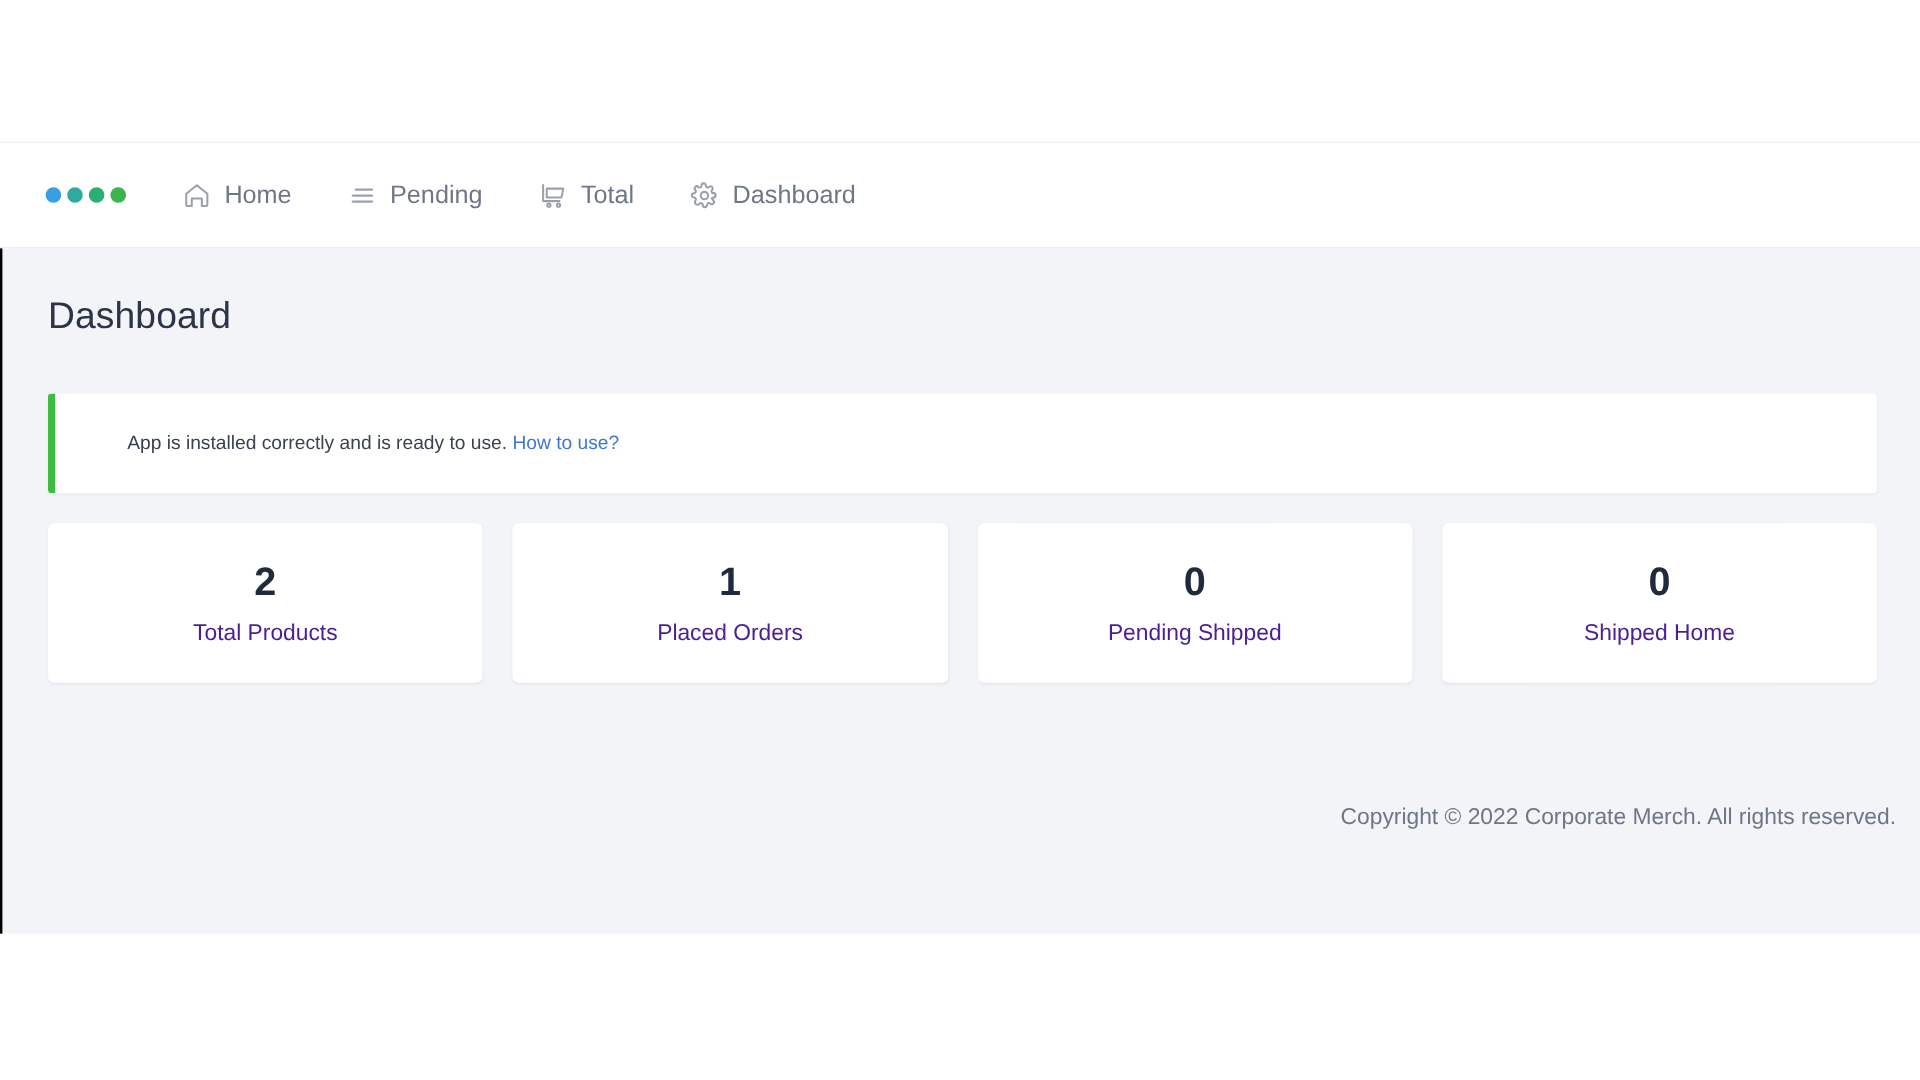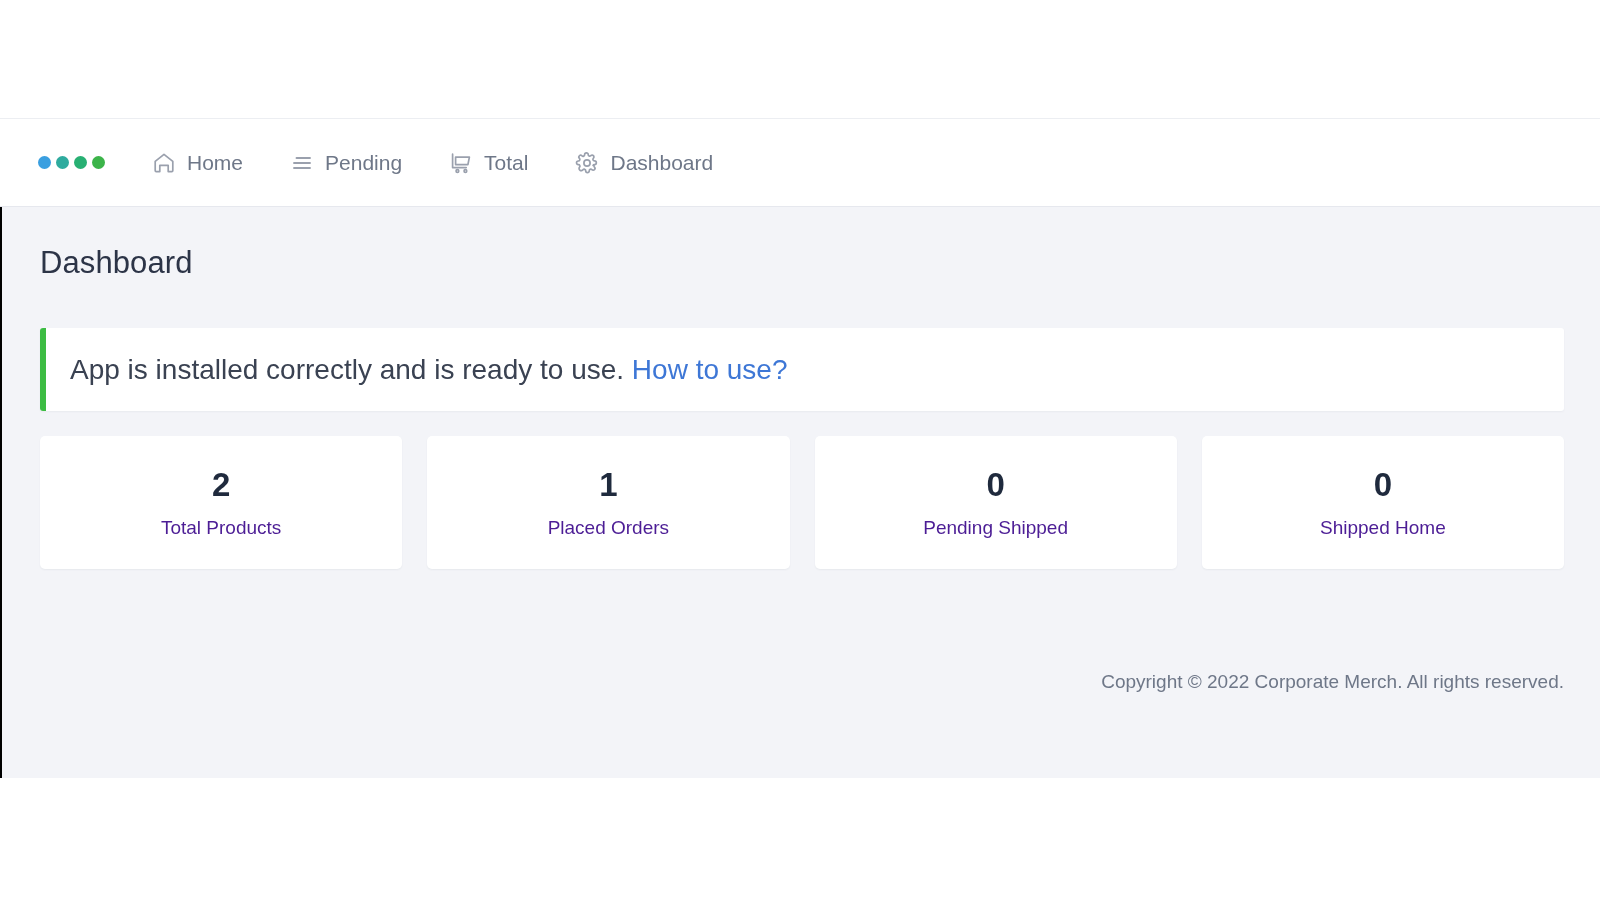--- a/index.html
+++ b/index.html
@@ -131,23 +131,24 @@
     overflow: hidden;
   }
   .alert-accent {
     width: 6px;
     height: 100%;
     background: #3cbc43;
     flex: 0 0 auto;
   }
   .alert-body {
     padding-left: 24px;
-    font-size: 28px;
+    font-size: 16px;
     color: #3a4252;
     line-height: 1;
+    margin-left: 36px;
   }
   .alert-link {
     color: #3e77d6;
     text-decoration: none;
     cursor: pointer;
   }
 
   
   .cards {
     position: absolute;
@@ -179,21 +180,21 @@
   .stat-label {
     font-size: 19px;
     color: #4c1d95;
     line-height: 1;
   }
 
   
   .footer {
     position: absolute;
     top: 465px;
-    left: 0;
+    left: 16px;
     width: 1562px;
     text-align: right;
     font-size: 19px;
     color: #6e7788;
     line-height: 1;
   }
 </style>
 </head>
 <body>
 

